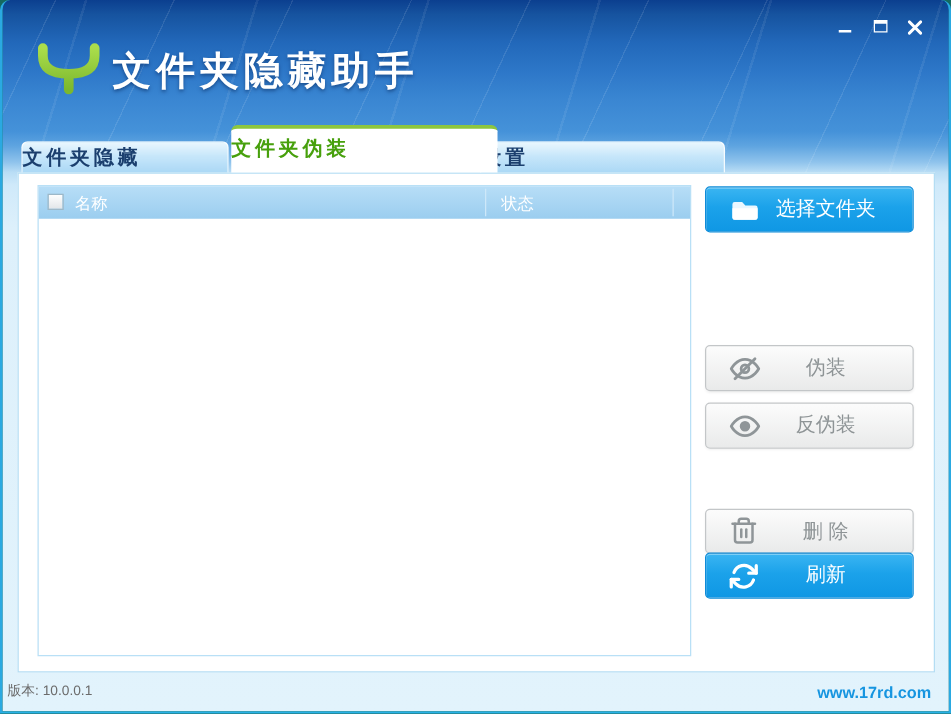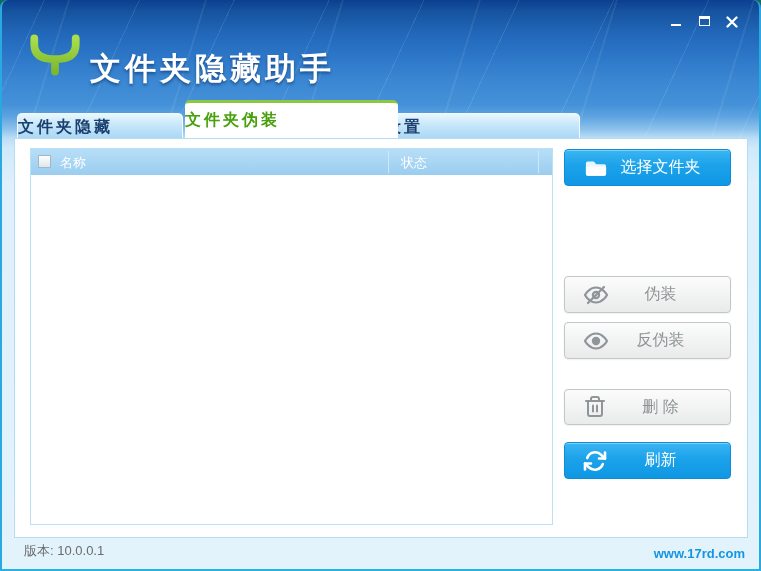--- a/index.html
+++ b/index.html
@@ -17,21 +17,21 @@
   .streaks{
     position:absolute;left:0;top:0;right:0;height:150px;pointer-events:none;
     background:
       repeating-linear-gradient(115deg, transparent 0 38px, rgba(255,255,255,.10) 38px 39px, transparent 39px 86px),
       repeating-linear-gradient(107deg, transparent 0 63px, rgba(255,255,255,.07) 63px 65px, transparent 65px 131px);
   }
   
   .logo{position:absolute;left:24px;top:30px;}
   .app-title{
     position:absolute;left:88px;top:36px;color:#fff;font-size:31px;font-weight:bold;
-    letter-spacing:4px;text-shadow:0 2px 3px rgba(0,30,80,.5);white-space:nowrap;margin-top:12px;
+    letter-spacing:4px;text-shadow:0 2px 3px rgba(0,30,80,.5);white-space:nowrap;
   }
   .win-controls{position:absolute;top:12px;right:18px;display:flex;gap:10px;align-items:flex-start;}
   .wc-btn{width:18px;height:16px;display:flex;align-items:center;justify-content:center;cursor:pointer;}
   .glyph-min{width:10px;height:2px;background:#fff;margin-top:9px;}
   .glyph-max{width:11px;height:10px;border:1px solid #fff;border-top:3px solid #fff;margin-top:2px;}
   
   .tab{
     position:absolute;top:113px;height:26px;line-height:25px;text-align:left;
     font-size:16px;font-weight:bold;letter-spacing:3px;color:#1b3f6e;cursor:pointer;
     background:linear-gradient(180deg,#e9f7fe 0%,#c6e6fa 45%,#a9d7f5 100%);
@@ -77,24 +77,24 @@
     box-shadow:inset 0 1px 0 rgba(255,255,255,.35);
   }
   .btn.secondary{
     background:linear-gradient(180deg,#fcfcfc,#e9eaea);
     border:1px solid #c3c6c8;color:#8e9496;
     box-shadow:0 1px 2px rgba(0,0,0,.06);
   }
   .b-select{top:10px;}
   .b-disguise{top:137px;}
   .b-undisguise{top:183px;}
-  .b-delete{top:250px;height:36px;}
+  .b-delete{top:268px;height:36px;}
   .b-refresh{top:303px;}
   
-  .version{position:absolute;left:22px;bottom:9px;color:#6b6b6b;font-size:13px;z-index:4;text-align:center;}
+  .version{position:absolute;left:4px;bottom:9px;color:#6b6b6b;font-size:11px;z-index:4;text-align:center;}
   .website{position:absolute;right:14px;bottom:8px;color:#1695e0;font-size:13px;font-weight:bold;z-index:4;cursor:pointer;}
 </style>
 </head>
 <body>
 
 <div class="window">
   <div class="streaks"></div>
 
   <div class="logo">
     <svg width="58" height="48" viewBox="0 0 56 46">

